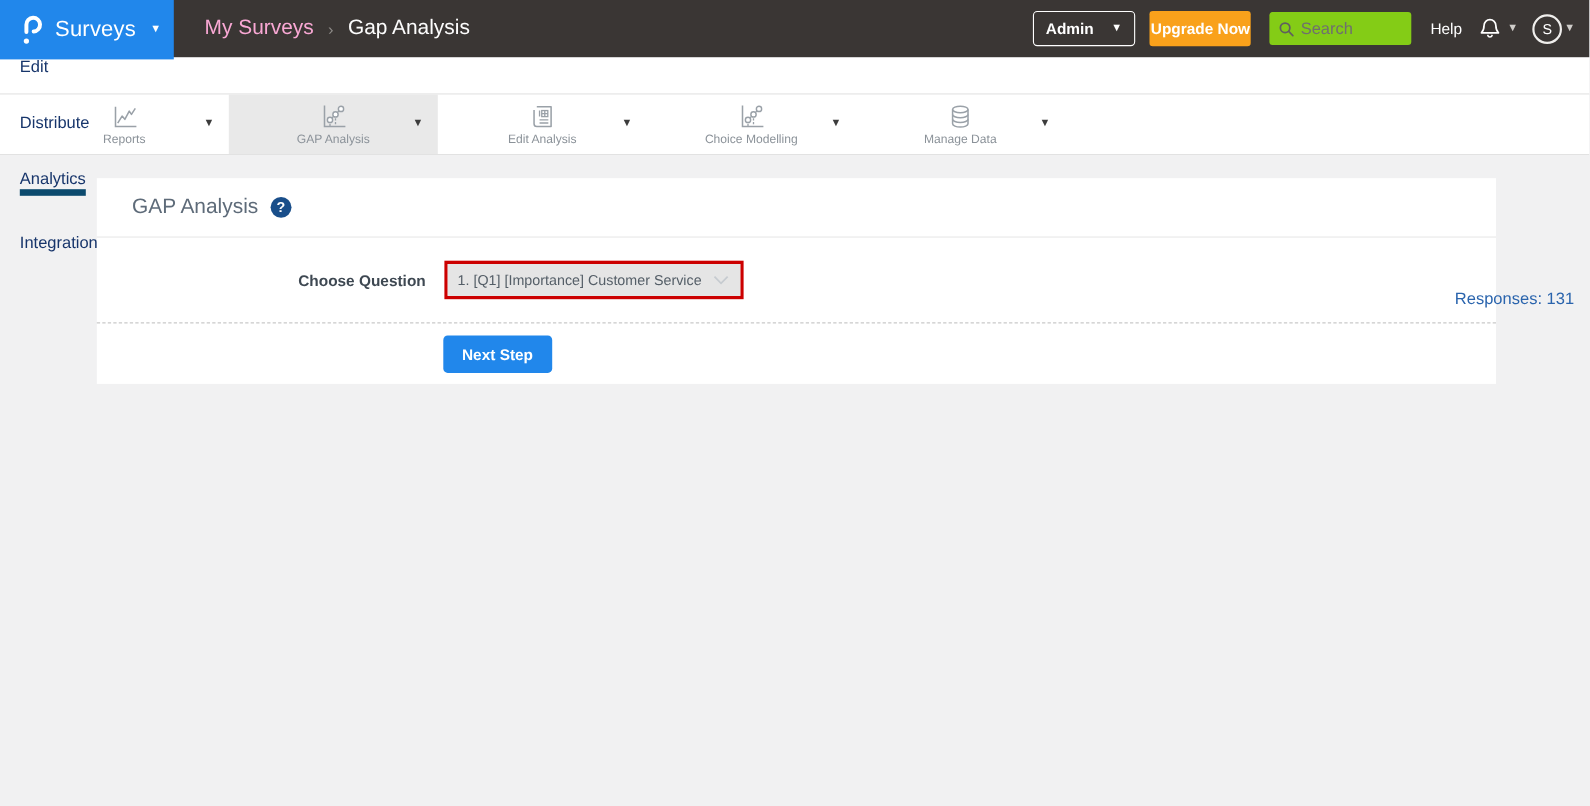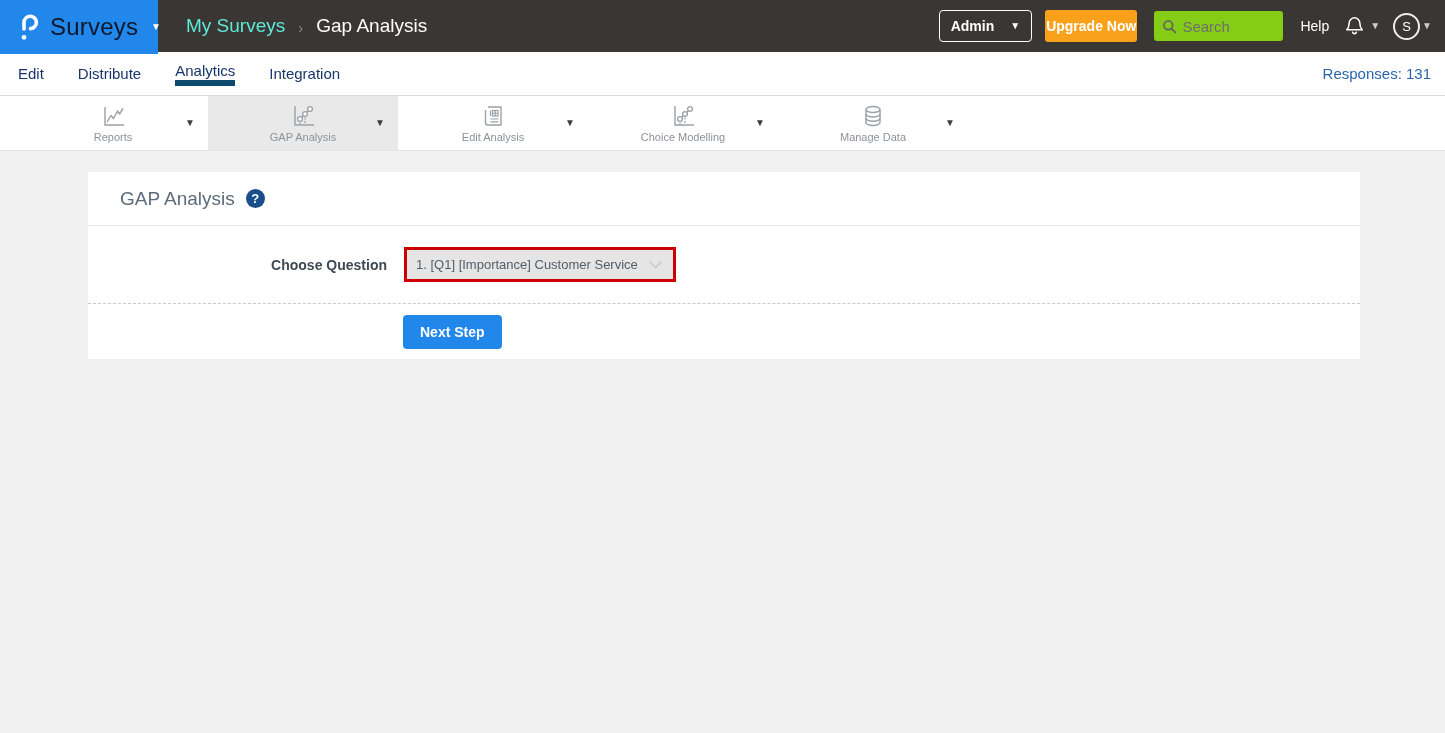--- a/index.html
+++ b/index.html
@@ -23,26 +23,26 @@
     position:absolute; left:0; top:0;
     width:158px; height:54px;
     background:#2187eb;
     display:flex; align-items:center;
     padding-left:17px;
     gap:11px;
     cursor:pointer;
     z-index:2;
   }
   .logo-glyph { display:flex; align-items:center; }
-  .logo-product { color:#0f172a; font-size:24px; letter-spacing:0.2px; }
+  .logo-product { color:#ffffff; font-size:20px; letter-spacing:0.2px; }
   .caret { font-size:10px; line-height:1; }
   .logo-box .caret { color:#fff; margin-left:2px; }
 
   .breadcrumb { display:flex; align-items:center; gap:13px; }
-  .bc-parent { color:#5eead4; font-size:19px; cursor:pointer; }
+  .bc-parent { color:#f9a8d4; font-size:19px; cursor:pointer; }
   .bc-sep { color:#8e8b88; font-size:15px; margin-top:2px; }
   .bc-current { color:#fdfdfd; font-size:19px; }
 
   .topbar-right { margin-left:auto; display:flex; align-items:center; padding-right:13px; }
   .admin-btn {
     display:flex; align-items:center; gap:16px;
     border:1px solid #fff; border-radius:4px;
     background:transparent; color:#fff;
     font-weight:bold; font-size:14px;
     padding:7px 11px; cursor:pointer;
@@ -74,24 +74,24 @@
   .bell-wrap .caret, .avatar-wrap .caret { color:#cfcdca; }
   .avatar-wrap { margin-left:13px; display:flex; align-items:center; gap:2px; cursor:pointer; }
   .avatar {
     width:27px; height:27px; border:2px solid #efeeec; border-radius:50%;
     color:#fff; font-size:13px;
     display:flex; align-items:center; justify-content:center;
   }
 
   
   .nav {
-    height:44px; background:#fff;
+    height:34px; background:#fff;
     border-bottom:1px solid #dcdcdc;
     display:flex; align-items:stretch;
-    padding:0 14px 0 18px; gap:34px;
+    padding:0 14px 0 18px; gap:34px;flex-direction:column;
   }
   .nav-item {
     display:flex; align-items:center;
     font-size:15px; color:#17356b;
     cursor:pointer; position:relative;
   }
   .nav-item.active .nav-label { border-bottom:6px solid #0c4a6e; padding-bottom:1px; }
   .nav-responses { margin-left:auto; display:flex; align-items:center; color:#2a64ad; font-size:15px; }
 
   

